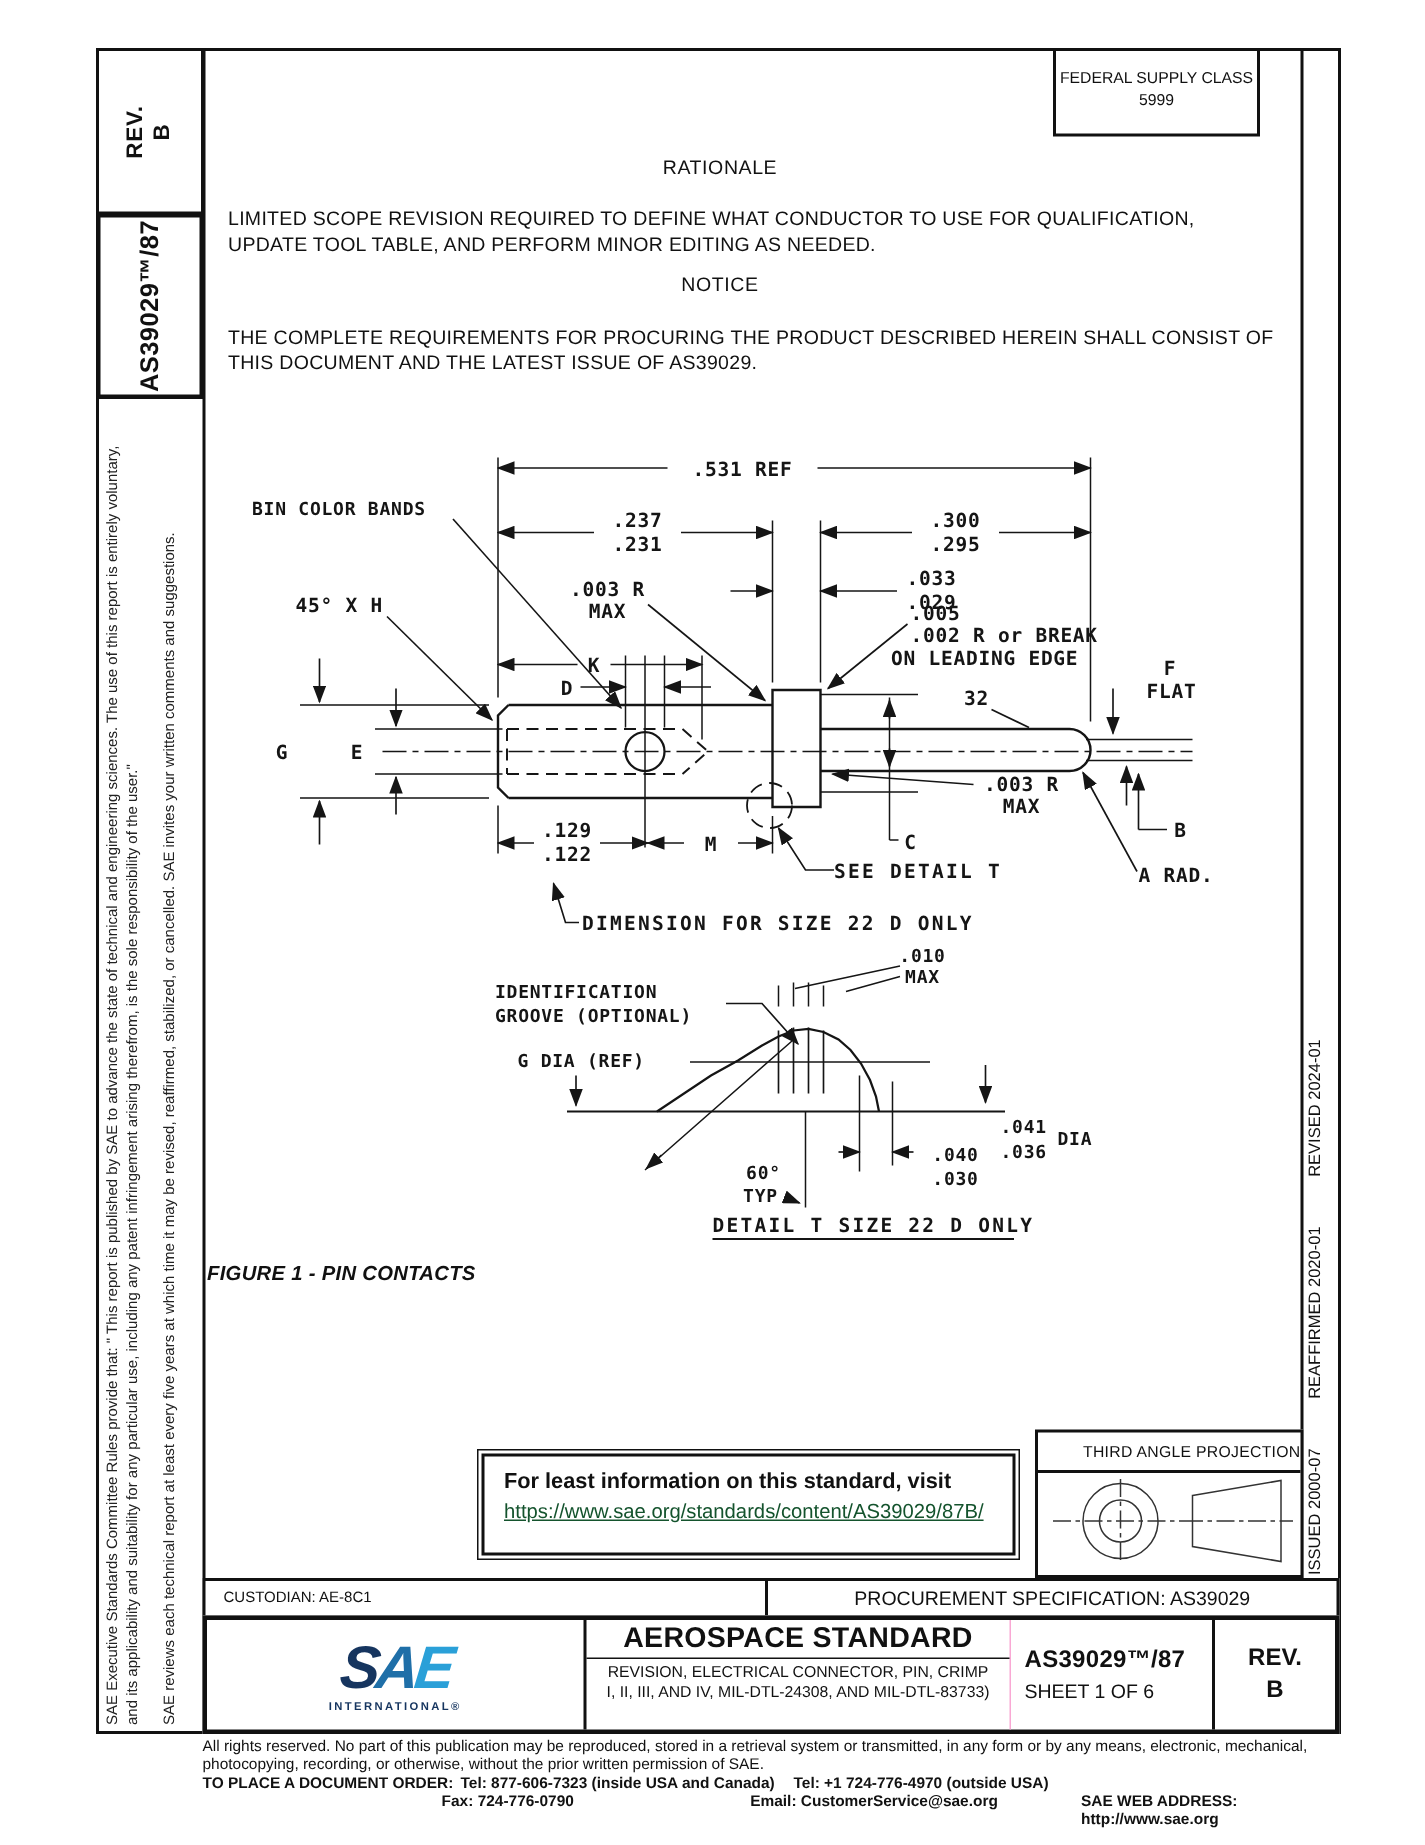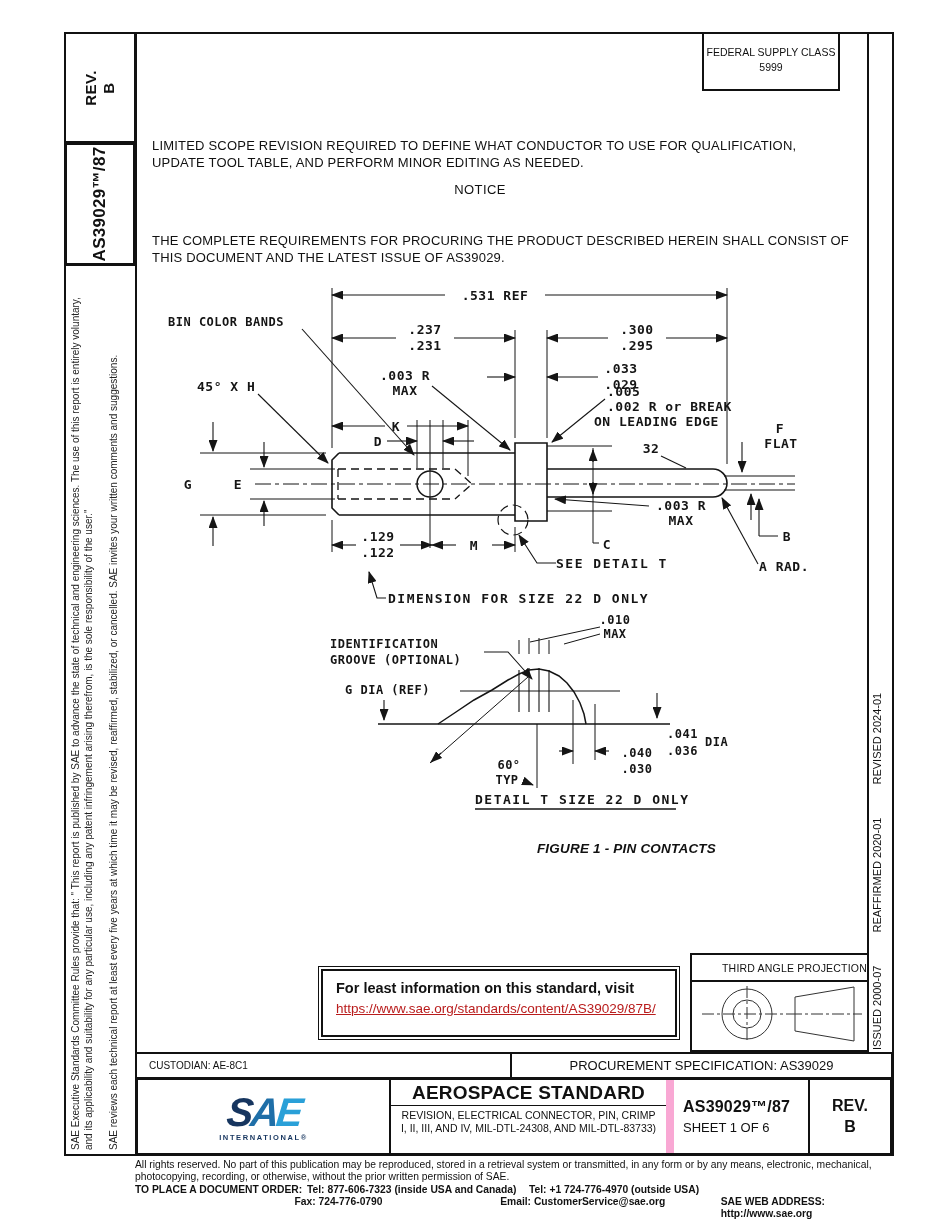--- a/index.html
+++ b/index.html
@@ -23,49 +23,49 @@
   
   .dates-strip { left:871px; top:1050px; width:618px; height:22px; transform:rotate(-90deg); transform-origin:top left; font-size:11px; white-space:nowrap; }
   .dates-strip span { margin-right:30px; }
 
   .fsc-box { left:702px; top:32px; width:138px; height:59px; border:2px solid #111; text-align:center; font-size:10.5px; padding-top:11px; line-height:15px; background:#fff; }
 
   .center-head { left:150px; width:660px; text-align:center; font-size:13px; letter-spacing:.4px; }
   .body-text { left:152px; width:700px; font-size:13px; line-height:16.5px; letter-spacing:.2px; }
 
   
-  .drawing { left:138px; top:280px; }
-  .fig-caption { left:138px; top:841px; width:578px; text-align:right; font-weight:bold; font-style:italic; font-size:13.5px; letter-spacing:.2px; }
+  .drawing { left:138px; top:297px; }
+  .fig-caption { left:138px; top:841px; width:578px; text-align:left; font-weight:bold; font-style:italic; font-size:13.5px; letter-spacing:.2px; }
   svg text { font-family:"DejaVu Sans Mono", monospace; font-weight:bold; fill:#151515; }
   .t13 { font-size:13px; letter-spacing:.5px; }
   .t12 { font-size:12px; letter-spacing:.5px; }
   .tsp { font-size:13px; letter-spacing:1.5px; }
 
   
   .info-box { left:318px; top:966px; width:362px; height:74px; border:1.5px solid #111; padding:2px; background:#fff; }
   .info-inner { border:2.5px solid #111; width:100%; height:100%; padding:9px 13px; }
   .info-line1 { font-weight:bold; font-size:14.5px; margin-bottom:3px; }
-  .info-link { font-size:13.5px; color:#b91c1c; text-decoration:underline; }
+  .info-link { font-size:13.5px; color:#14532d; text-decoration:underline; }
 
   
   .proj-box { left:690px; top:953px; width:179px; height:99px; border:2px solid #111; background:#fff; }
   .proj-title { border-bottom:2.5px solid #111; text-align:right; font-size:10.5px; padding:7px 0 6px; letter-spacing:.2px; }
 
   
   .cust-bar { left:135px; top:1052px; width:758px; height:27px; border:2px solid #111; display:flex; background:#fff; }
   .cust-left { width:375px; border-right:2px solid #111; display:flex; align-items:center; padding-left:12px; font-size:10px; }
   .cust-right { flex:1; display:flex; align-items:center; justify-content:center; font-size:13px; }
 
   
   .title-block { left:135px; top:1077px; width:758px; height:79px; border:3px solid #111; display:flex; background:#fff; }
   .tb-logo { width:253px; border-right:2px solid #111; display:flex; flex-direction:column; align-items:center; justify-content:center; }
   .sae-word { font-size:40px; font-weight:bold; font-style:italic; letter-spacing:-3px; transform:skewX(-6deg); line-height:1; }
   .sae-s { color:#16355f; } .sae-a { color:#1f6fa8; } .sae-e { color:#2aa0d8; }
   .sae-sub { font-size:7.5px; font-weight:bold; color:#16355f; letter-spacing:1.6px; margin-top:1px; }
-  .tb-mid { width:283px; border-right:8px solid #f9a8d4; display:flex; flex-direction:column; }
+  .tb-mid { width:283px; border-right:1px solid #f9a8d4; display:flex; flex-direction:column; }
   .tb-head { font-weight:bold; font-size:19px; text-align:center; padding:2px 0 1px; border-bottom:1.5px solid #111; letter-spacing:.2px; }
   .tb-sub { font-size:10.5px; text-align:center; line-height:12.8px; padding-top:3px; }
   .tb-doc { width:136px; border-right:2px solid #111; display:flex; flex-direction:column; justify-content:center; padding-left:9px; }
   .tb-doc-num { font-weight:bold; font-size:16px; letter-spacing:.2px; }
   .tb-doc-sheet { font-size:13px; margin-top:4px; }
   .tb-rev { flex:1; display:flex; flex-direction:column; align-items:center; justify-content:center; font-weight:bold; font-size:16px; line-height:1.3; }
 
   
   .legal { left:135px; top:1159px; width:770px; font-size:10.3px; line-height:12.3px; color:#111; }
   .legal .bold-row { display:flex; font-weight:bold; }
@@ -99,23 +99,24 @@
     <span>ISSUED 2000-07</span>
     <span>REAFFIRMED 2020-01</span>
     <span>REVISED 2024-01</span>
   </div>
 
   <div class="abs fsc-box">
     <div>FEDERAL SUPPLY CLASS</div>
     <div>5999</div>
   </div>
 
+  <div class="abs center-head" style="top:104px;">RATIONALE</div>
   <div class="abs center-head" style="top:182px;">NOTICE</div>
   <div class="abs body-text" style="top:138px;">LIMITED SCOPE REVISION REQUIRED TO DEFINE WHAT CONDUCTOR TO USE FOR QUALIFICATION, UPDATE TOOL TABLE, AND PERFORM MINOR EDITING AS NEEDED.</div>
-  <div class="abs body-text" style="top:217px;margin-top:16px;">THE COMPLETE REQUIREMENTS FOR PROCURING THE PRODUCT DESCRIBED HEREIN SHALL CONSIST OF THIS DOCUMENT AND THE LATEST ISSUE OF AS39029.</div>
+  <div class="abs body-text" style="top:217px;">THE COMPLETE REQUIREMENTS FOR PROCURING THE PRODUCT DESCRIBED HEREIN SHALL CONSIST OF THIS DOCUMENT AND THE LATEST ISSUE OF AS39029.</div>
 
   <div class="abs drawing">
   <svg width="730" height="556" viewBox="0 0 730 556">
     <defs>
       <marker id="ah" markerWidth="12" markerHeight="9" refX="11" refY="4.5" orient="auto" markerUnits="userSpaceOnUse">
         <path d="M0,0 L12,4.5 L0,9 Z" fill="#151515"></path>
       </marker>
     </defs>
     <g stroke="#151515" fill="none">
 

